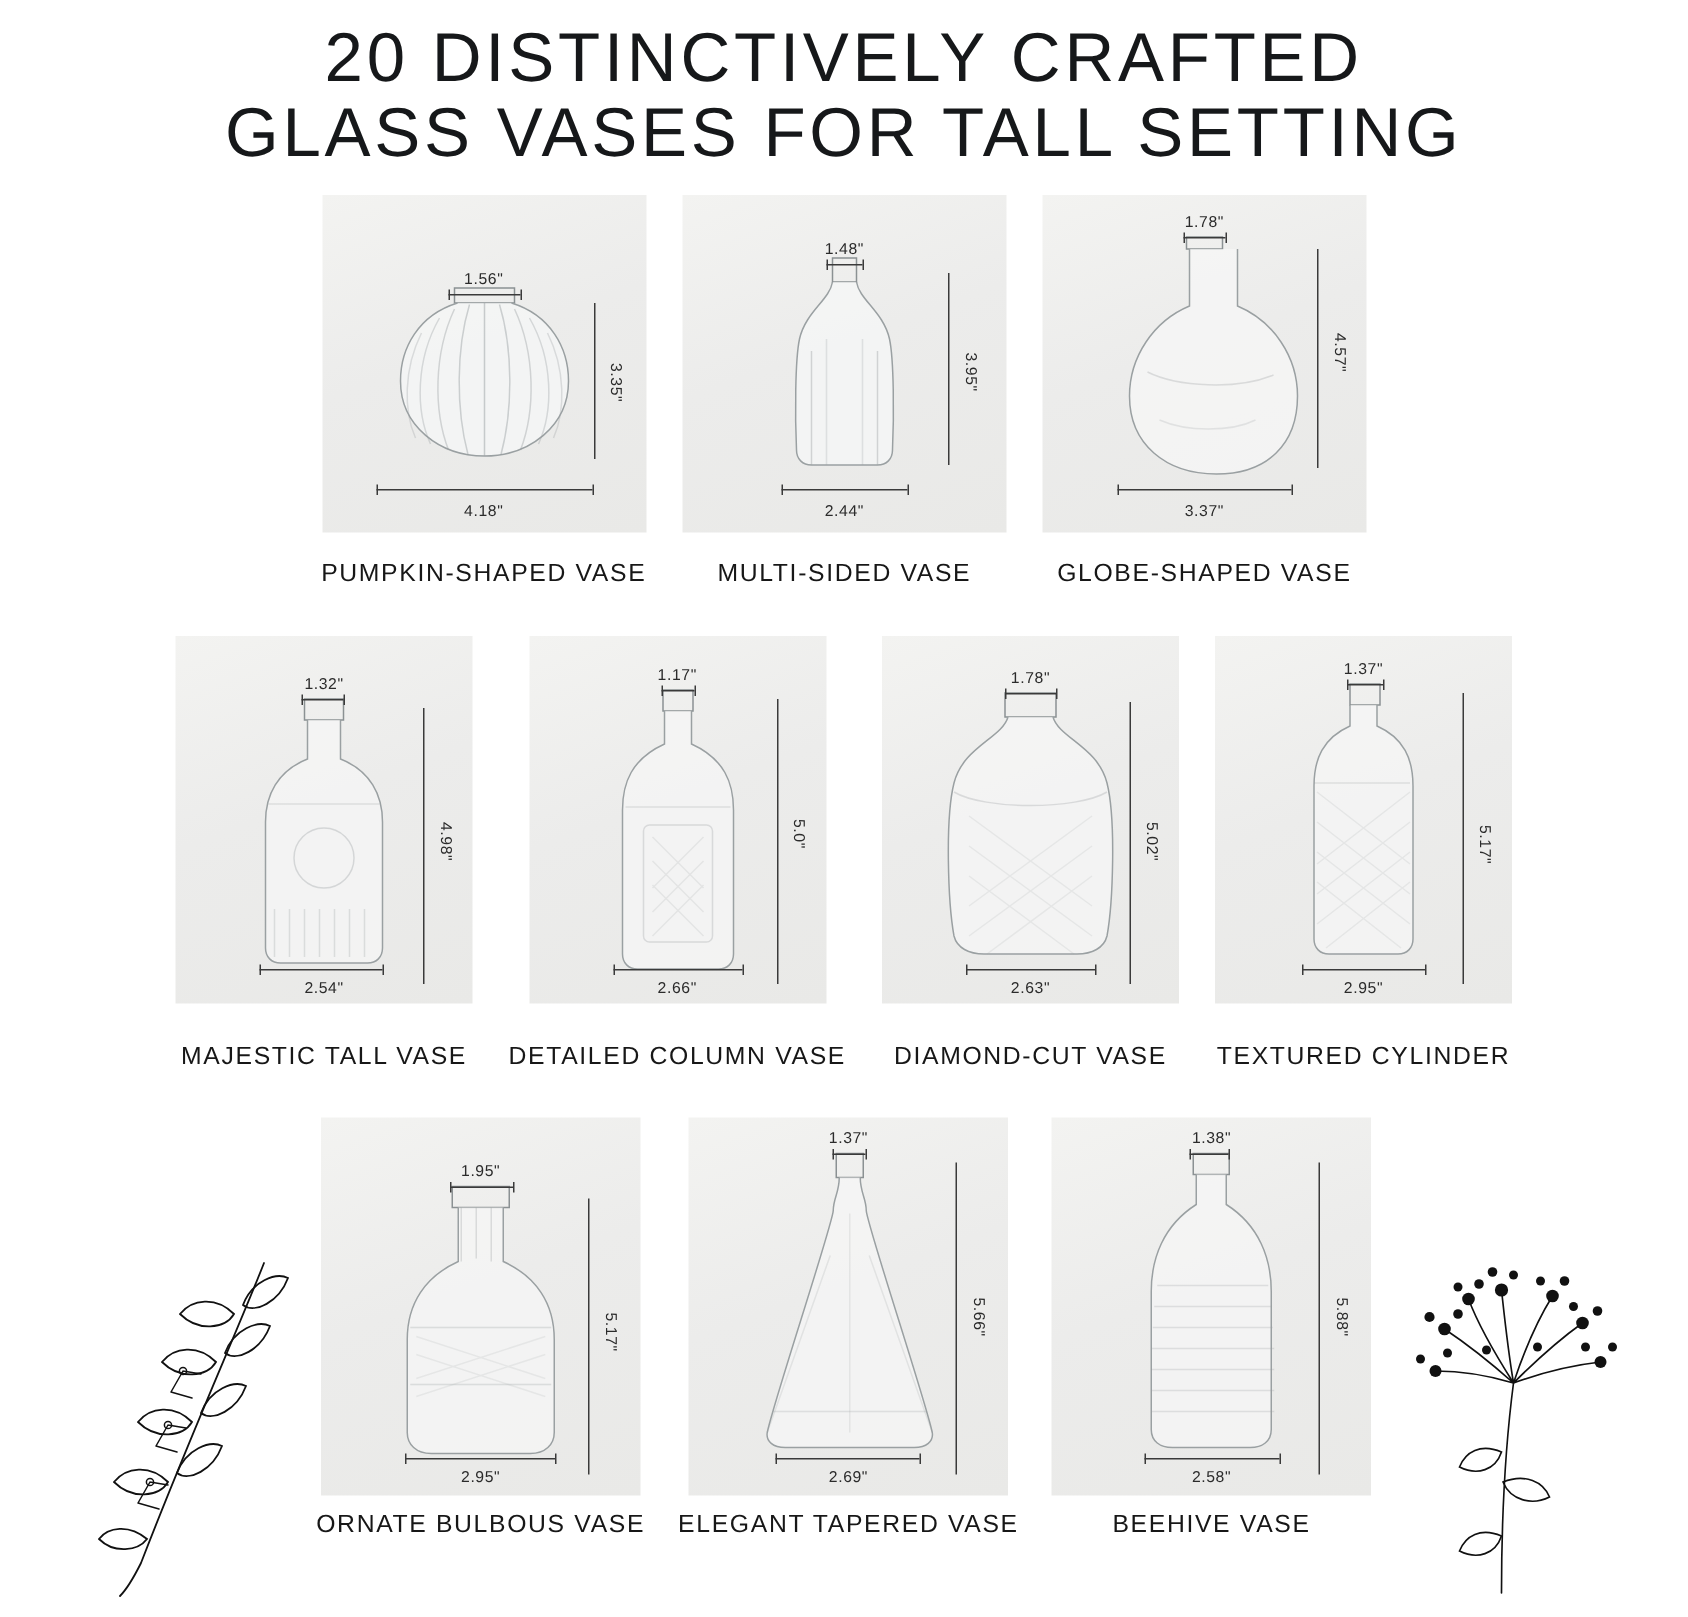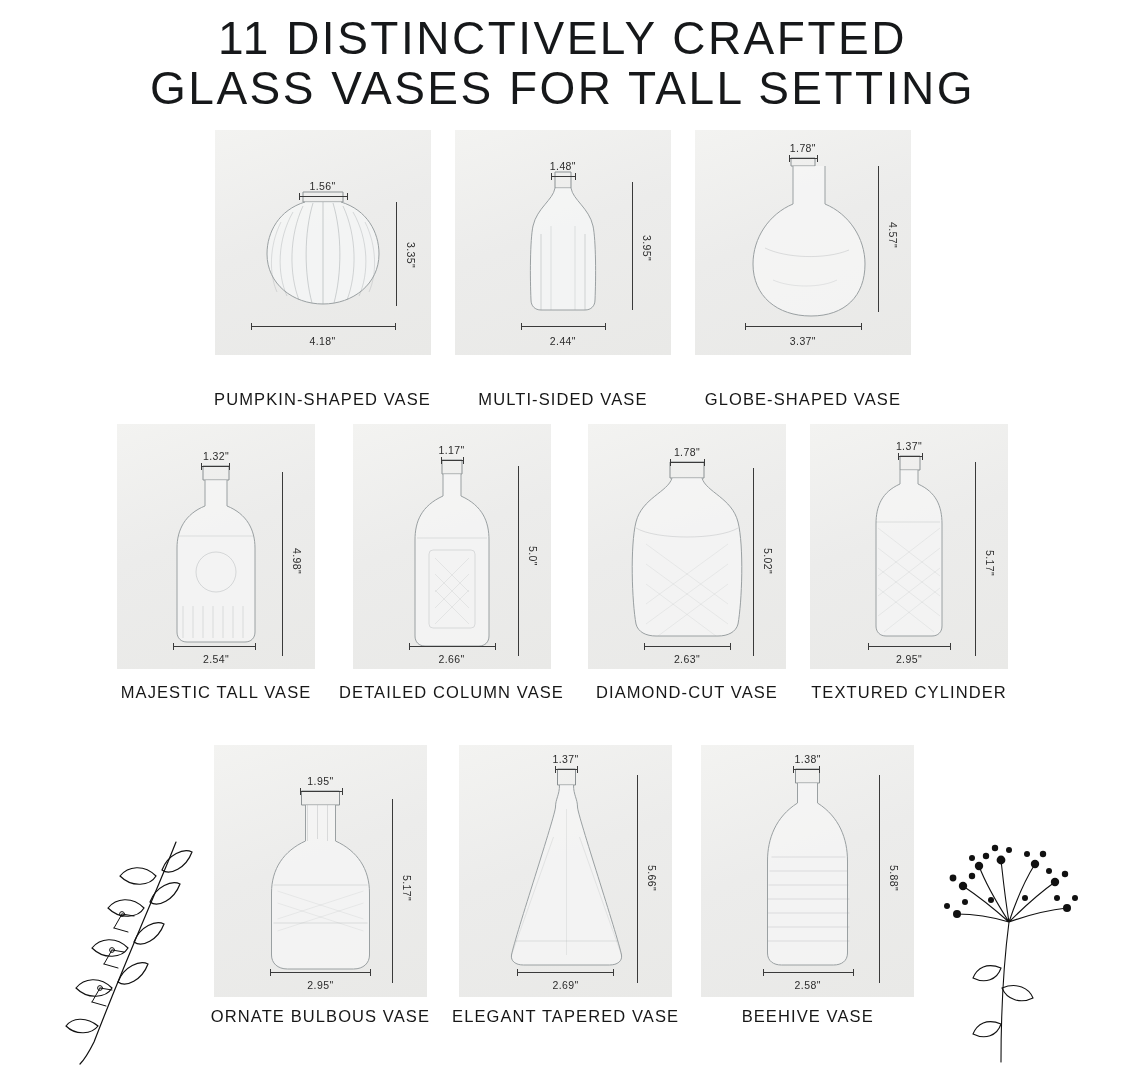--- a/index.html
+++ b/index.html
@@ -67,23 +67,23 @@
     font-size: 16.5px;
     letter-spacing: 1.1px;
     color: #171717;
     text-transform: uppercase;
     white-space: nowrap;
     text-align: center;
   }
 
   
   .row-1 .vase-photo { width: 216px; height: 225px; }
-  .row-1 .vase-caption { margin-top: 35px; }
+  .row-1 .vase-caption { margin-top: 18px; }
   .row-2 .vase-photo { width: 198px; height: 245px; }
-  .row-2 .vase-caption { margin-top: 14px; }
+  .row-2 .vase-caption { margin-top: 26px; }
   .row-3 .vase-photo { width: 213px; height: 252px; }
   .row-3 .vase-caption { margin-top: 10px; }
 
   
   .dim {
     position: absolute;
     font-size: 10.5px;
     letter-spacing: 0.4px;
     color: #2b2b2b;
     white-space: nowrap;
@@ -140,21 +140,21 @@
     right: 46px;
     top: 838px;
     width: 140px;
     height: 228px;
   }
 </style>
 </head>
 <body>
 
 <div class="title-block">
-  <div class="title-line title-line-1">11 DISTINCTIVELY CRAFTED</div>
+  <div class="title-line title-line-1">20 DISTINCTIVELY CRAFTED</div>
   <div class="title-line title-line-2">GLASS VASES FOR TALL SETTING</div>
 </div>
 
 <div class="row row-1">
 
   <div class="vase-card">
     <div class="vase-photo">
       <svg class="glass" width="216" height="225" viewBox="0 0 216 225">
         <g fill="none" stroke="#9aa0a2" stroke-width="1">
           <path d="M88 62 h40 v10 h-40 z" stroke="#8b9193"></path>

